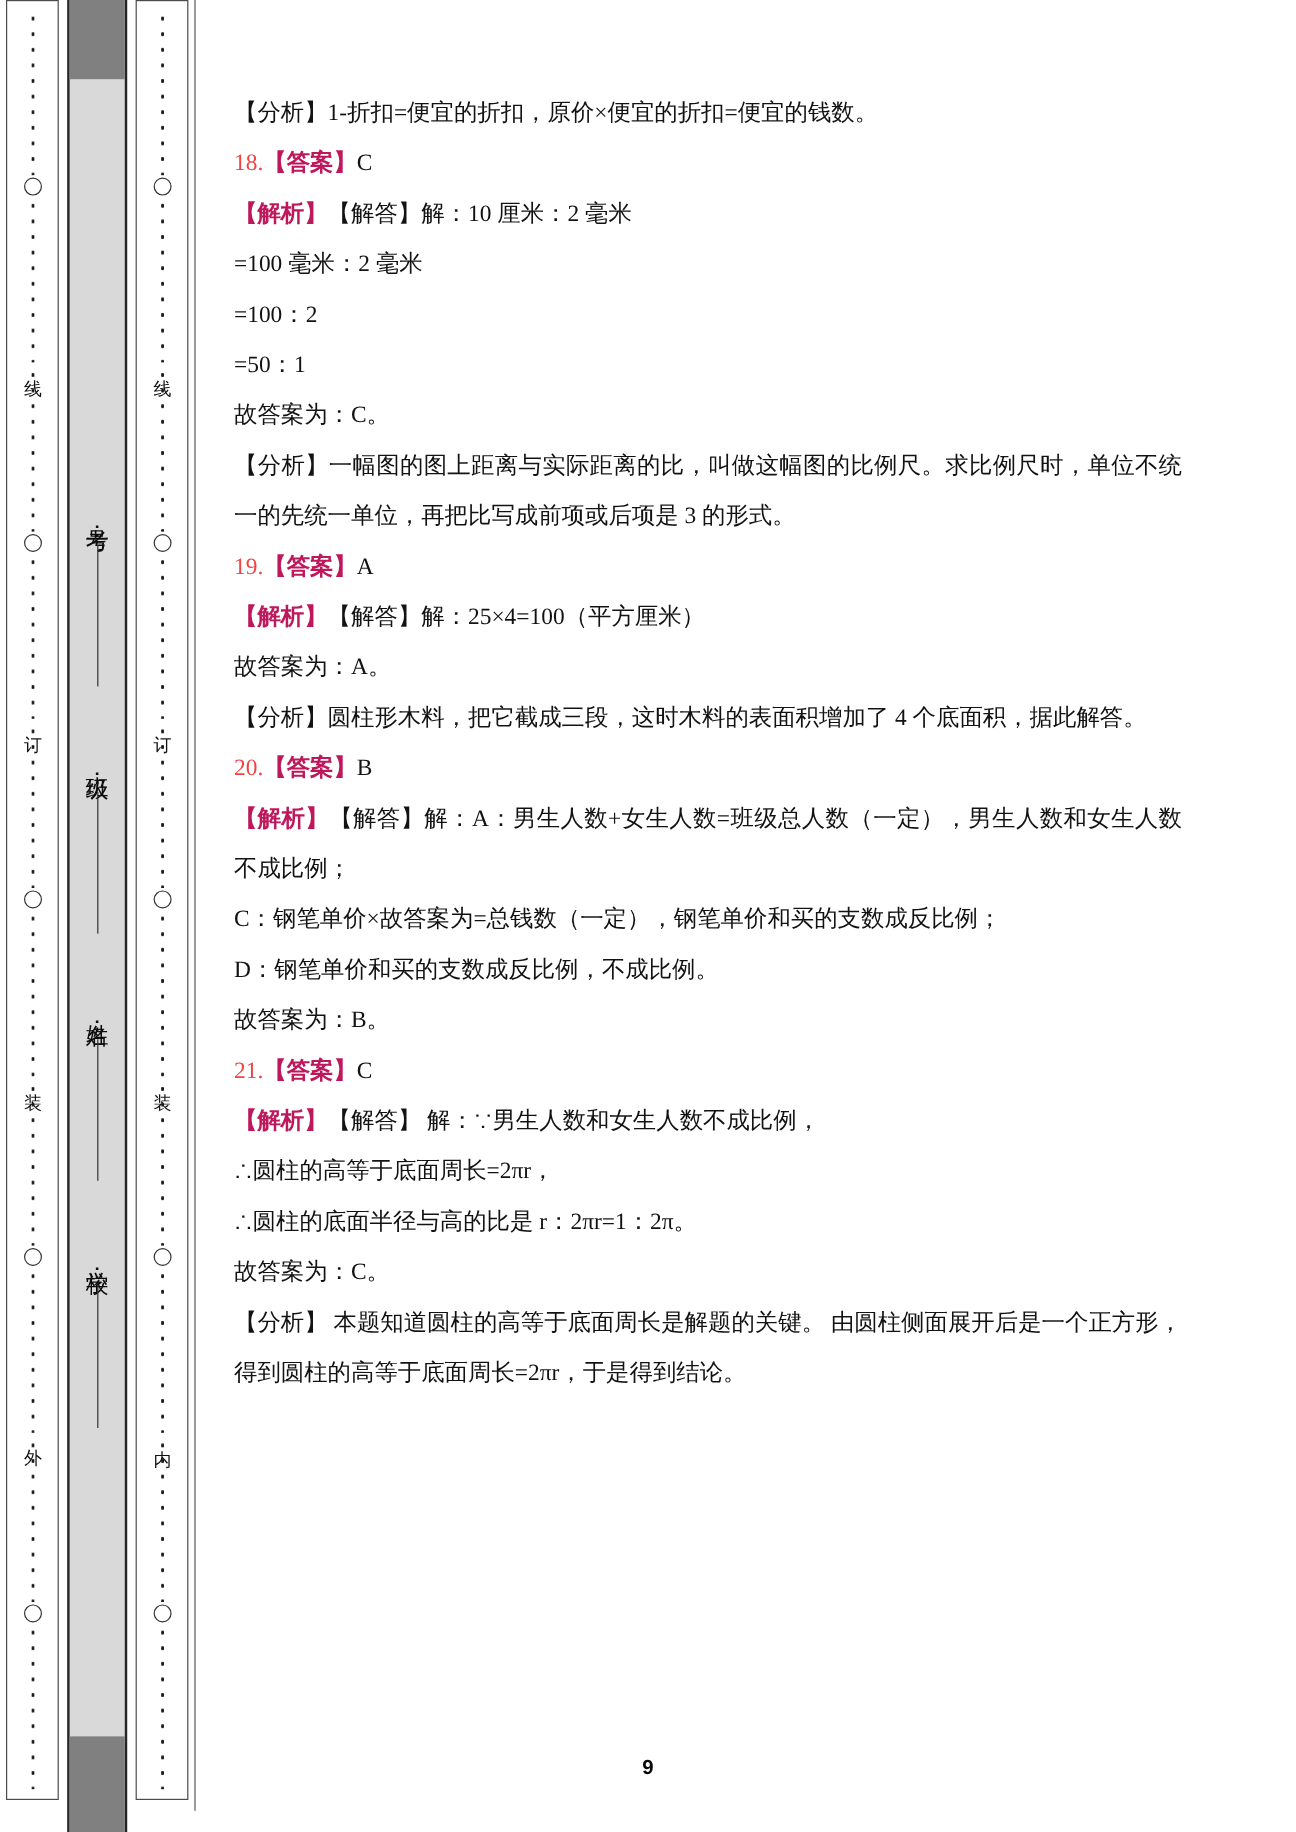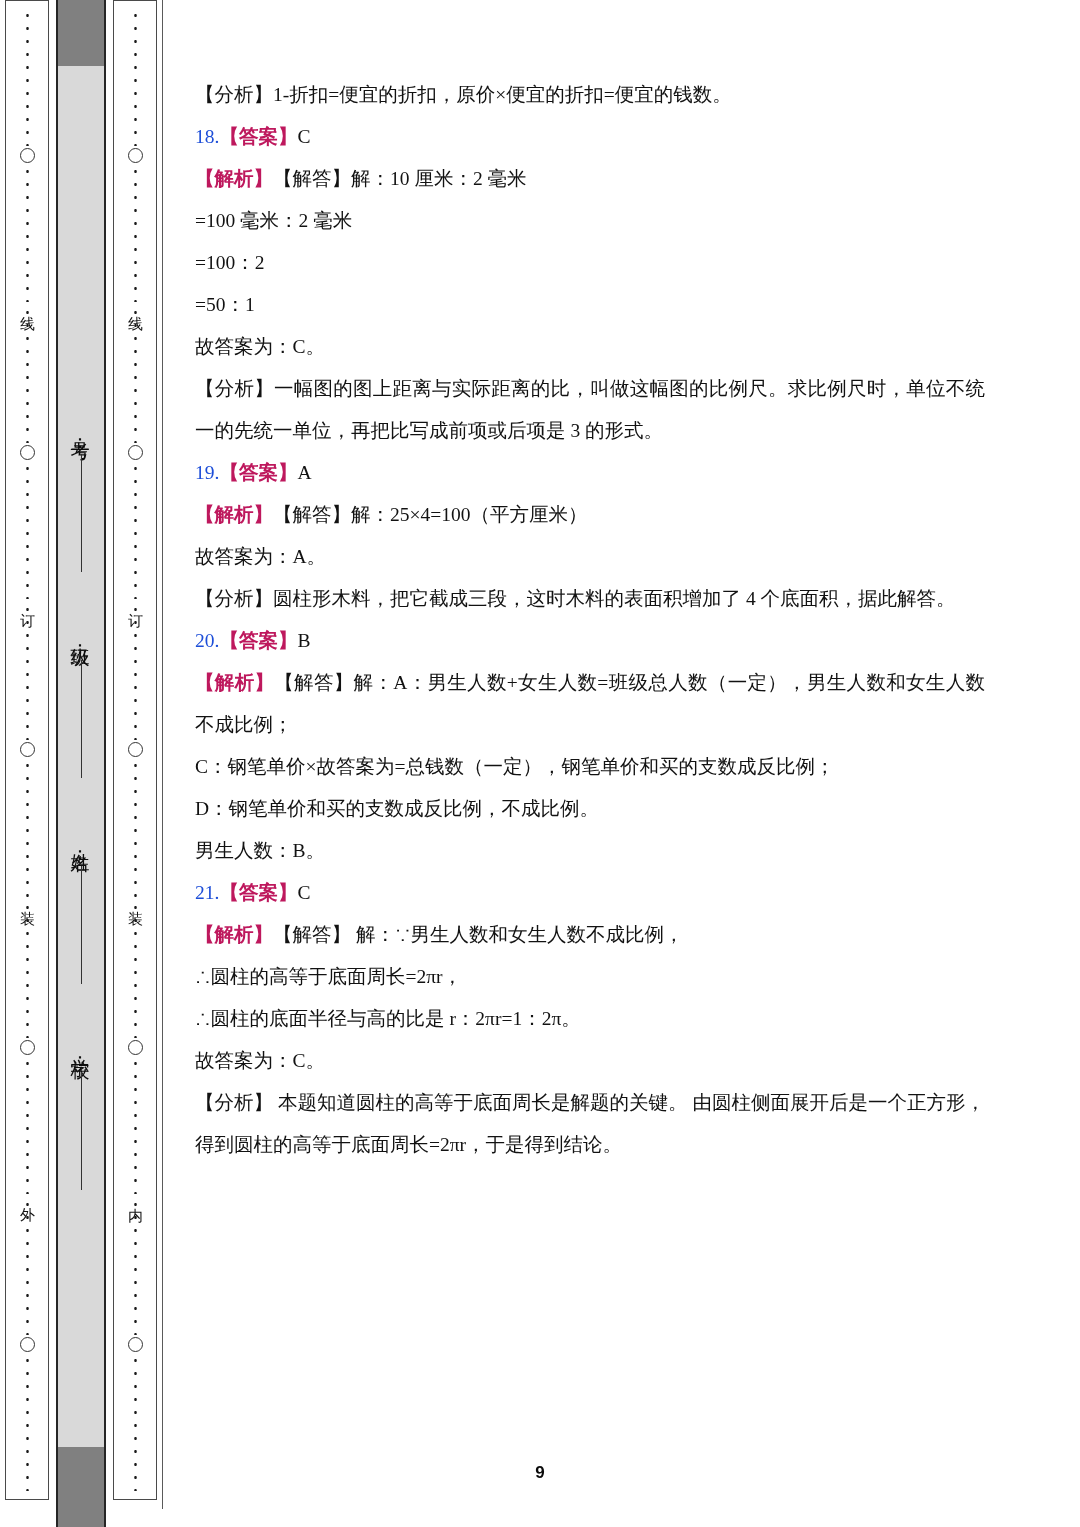--- a/index.html
+++ b/index.html
@@ -149,21 +149,21 @@
     font-size: 19.5px;
     line-height: 42px;
     color: #121212;
     text-align: justify;
     text-justify: inter-ideograph;
   }
   .tag-blue {
     color: #be185d;
     font-weight: 600;
   }
-  .qnum { color: #1d4ed8; }
+  .qnum { color: #ef4444; }
 
   
   #page-number {
     position: absolute;
     left: 0;
     top: 1463px;
     width: 1080px;
     text-align: center;
     font-size: 17px;
     font-weight: bold;
@@ -304,21 +304,21 @@
     <span class="tag-blue">【解析】</span><span>【解答】解：A：男生人数+女生人数=班级总人数（一定），男生人数和女生人数不成比例；</span>
   </div>
 
   <div class="wrapline indent2">
     <span>C：钢笔单价×故答案为=总钱数（一定），钢笔单价和买的支数成反比例；</span>
   </div>
   <div class="wrapline indent2">
     <span>D：钢笔单价和买的支数成反比例，不成比例。</span>
   </div>
   <div class="wrapline indent">
-    <span>男生人数：B。</span>
+    <span>故答案为：B。</span>
   </div>
 
 
   <div class="wrapline">
     <span class="qnum">21.</span><span class="tag-blue">【答案】</span><span>C</span>
   </div>
 
   <div class="wrapline">
     <span class="tag-blue">【解析】</span><span>【解答】 解：∵男生人数和女生人数不成比例，</span>
   </div>

